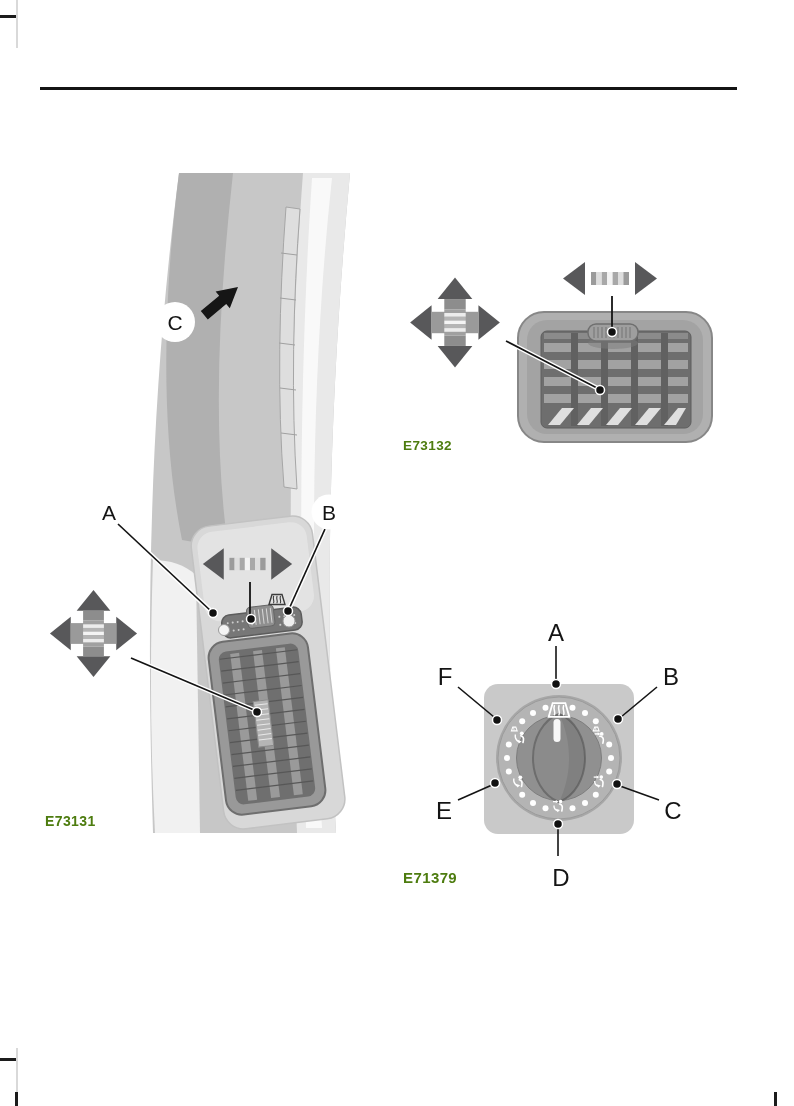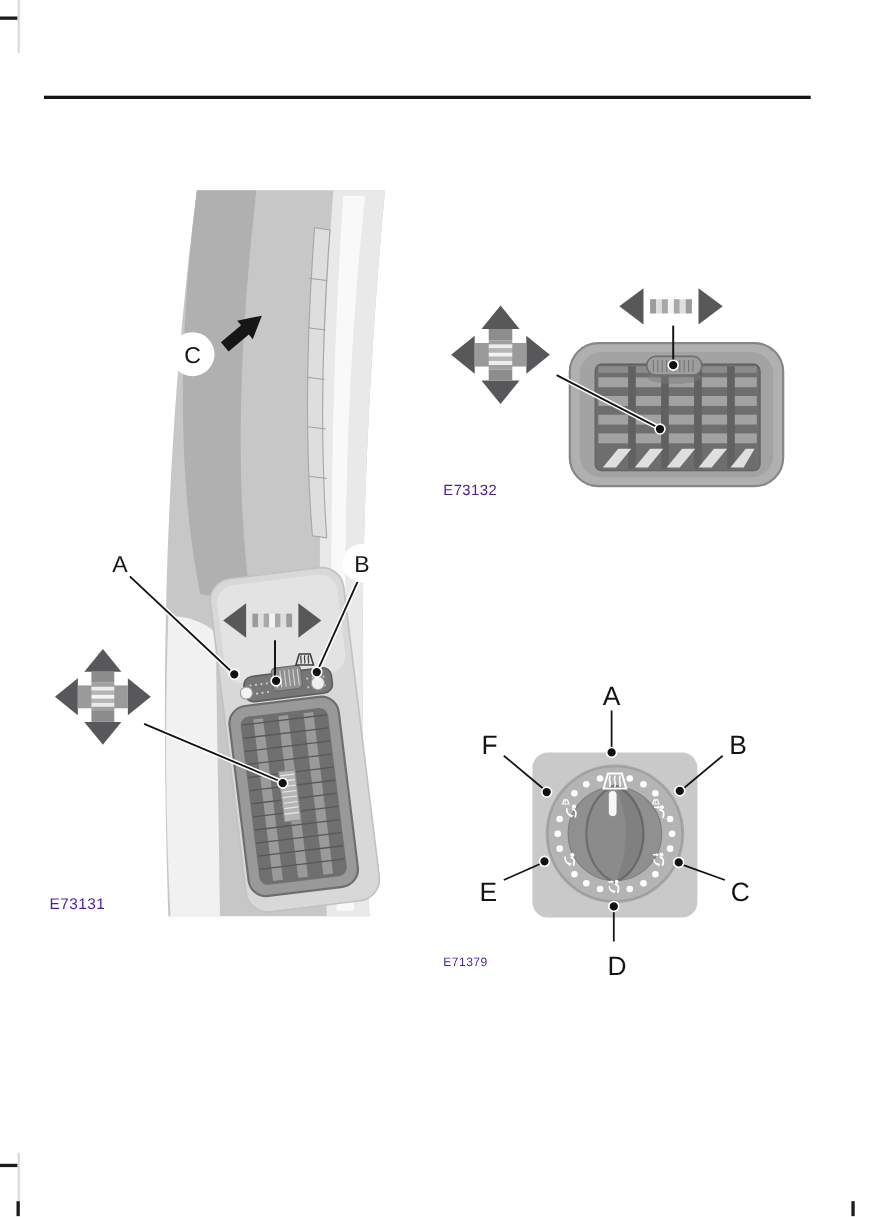--- a/index.html
+++ b/index.html
@@ -3,24 +3,24 @@
 <meta charset="utf-8">
 <style>
   html,body{margin:0;padding:0;background:#fff;}
   .page{position:relative;width:794px;height:1106px;background:#ffffff;overflow:hidden;
         font-family:"Liberation Sans",sans-serif;}
   .mark{position:absolute;}
   .mark.black{background:#1c1c1c;}
   .mark.gray{background:#d9d9d9;}
   .rule{position:absolute;left:40px;top:87px;width:697px;height:2.5px;background:#141414;}
   svg.fig{position:absolute;}
-  .code{position:absolute;color:#4c1d95;letter-spacing:.4px;}
+  .code{position:absolute;color:#4d7c0f;letter-spacing:.4px;font-weight:bold;}
   .code1{left:45px;top:813px;font-size:14px;}
   .code2{left:403px;top:438px;font-size:13.5px;}
-  .code3{left:403px;top:869px;font-size:11px;}
+  .code3{left:403px;top:869px;font-size:15px;}
   text{font-family:"Liberation Sans",sans-serif;fill:#141414;}
 </style>
 </head>
 <body>
 
 <div class="page">
 
   <div class="mark black" style="left:0;top:15px;width:16px;height:2.5px"></div>
   <div class="mark gray" style="left:16px;top:0;width:2px;height:48px"></div>
   <div class="mark black" style="left:0;top:1058px;width:16px;height:2.5px"></div>

